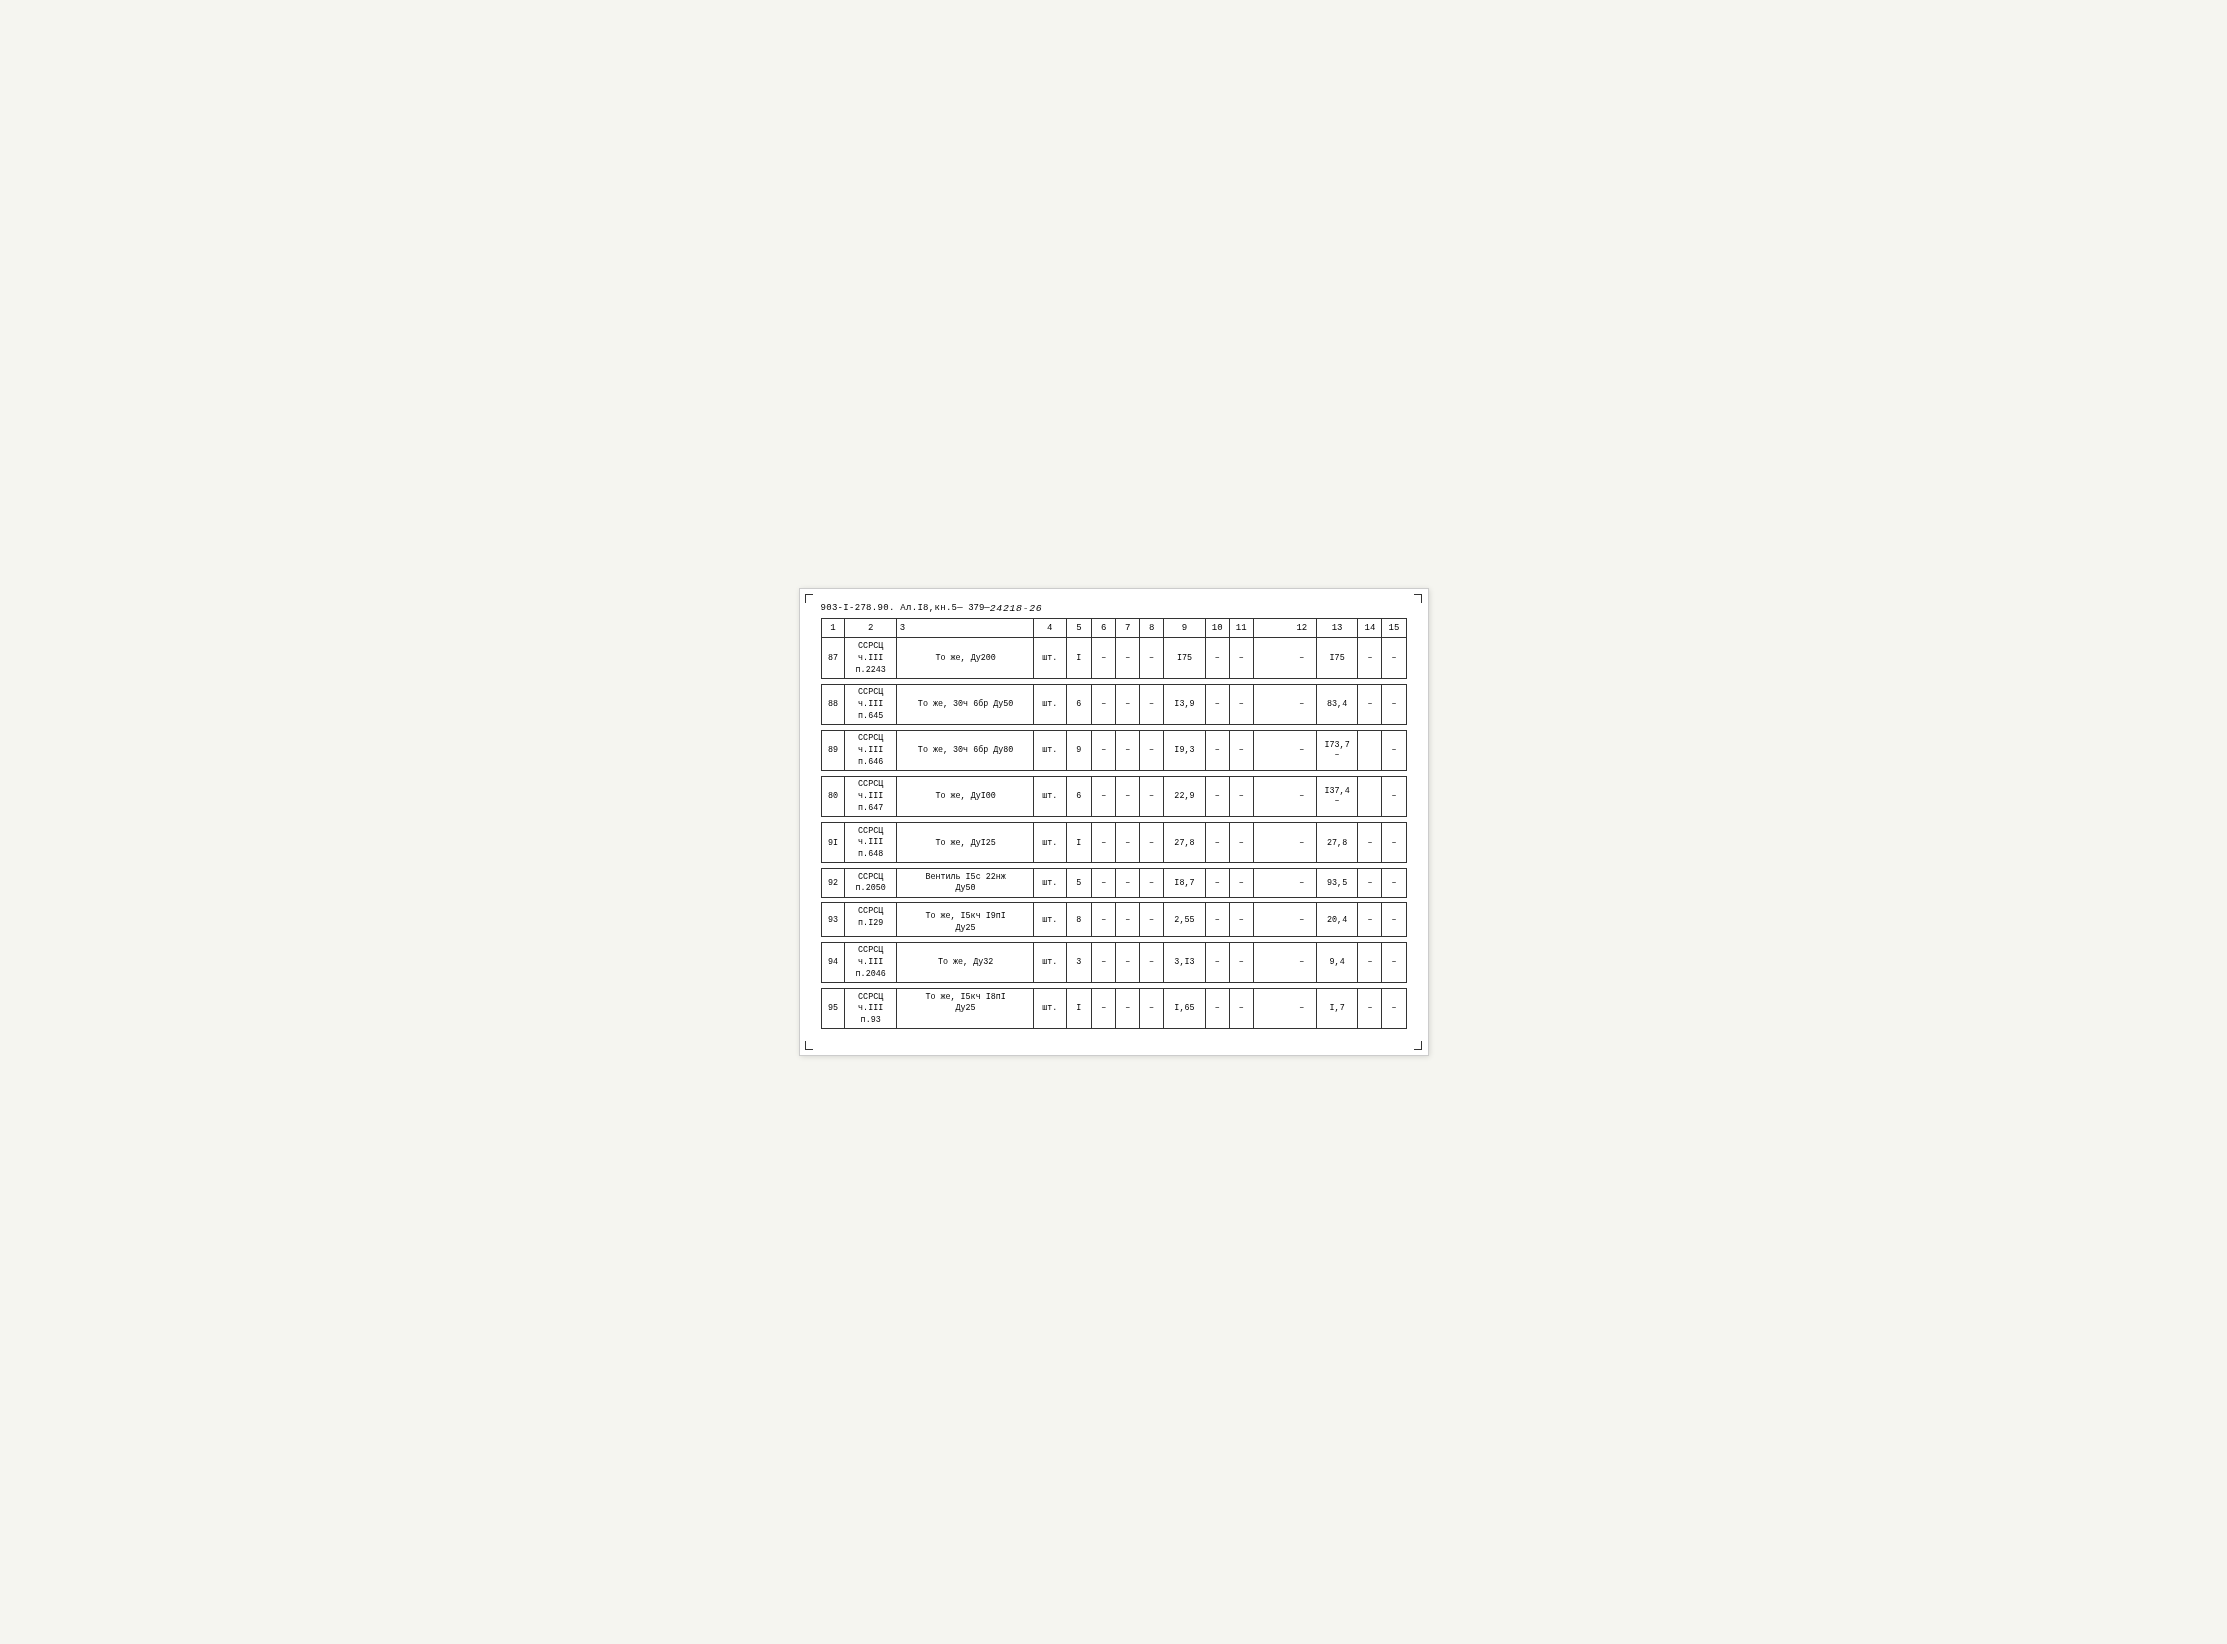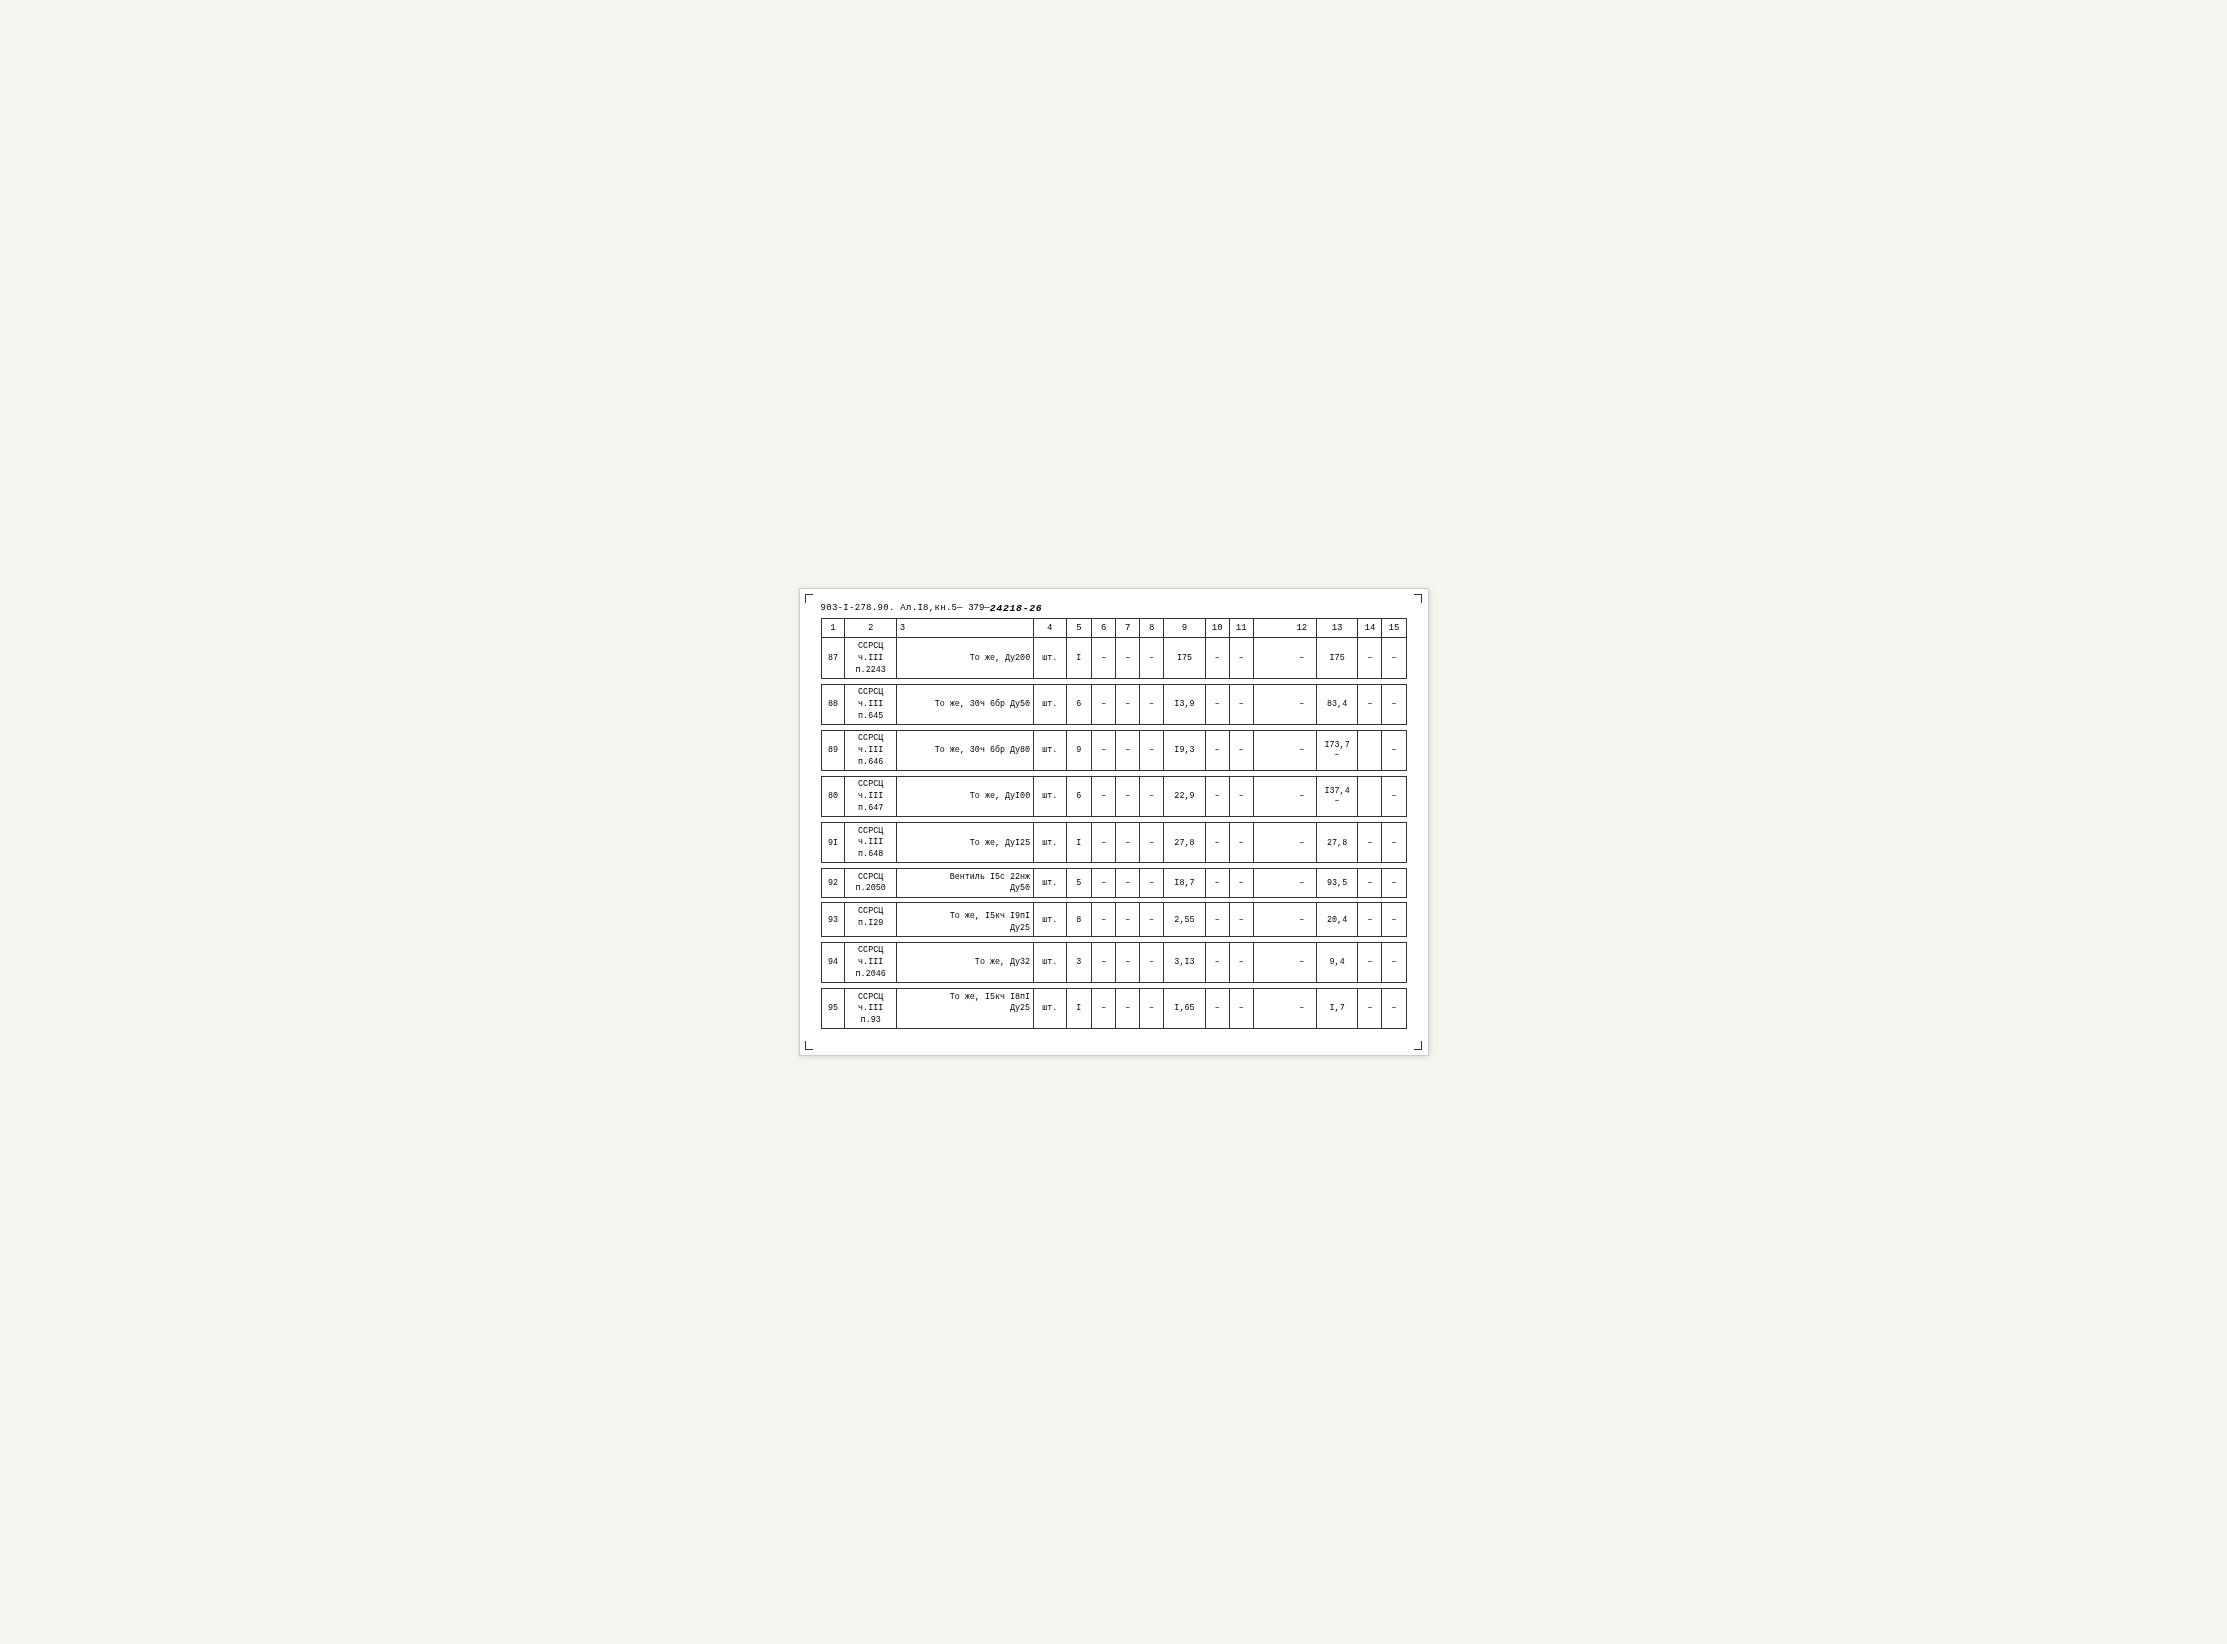--- a/index.html
+++ b/index.html
@@ -78,21 +78,21 @@
       letter-spacing: 0.3px;
     }
 
     .header-center {
       font-size: 9px;
     }
 
     .header-right {
       font-size: 9.8px;
       font-style: italic;
-      font-weight: bold;
+      font-weight: normal;
       letter-spacing: 0.7px;
     }
 
     table {
       width: 100%;
       border-collapse: collapse;
       font-size: 8.4px;
     }
 
     table th, table td {
@@ -119,21 +119,21 @@
     .col-8  { width: 19.6px; }
     .col-9  { width: 34px; }
     .col-10 { width: 19.6px; }
     .col-11 { width: 19.6px; }
     .col-12 { width: 19.6px; padding-left: 37px; }
     .col-13 { width: 34px; }
     .col-14 { width: 19.6px; }
     .col-15 { width: 19.6px; }
 
     td.left-align {
-      text-align: right;
+      text-align: center;
       padding-left: 4.2px;
     }
 
     .data-row td {
       height: 12.6px;
       font-size: 8.4px;
     }
   </style>
 </head>
 <body>

